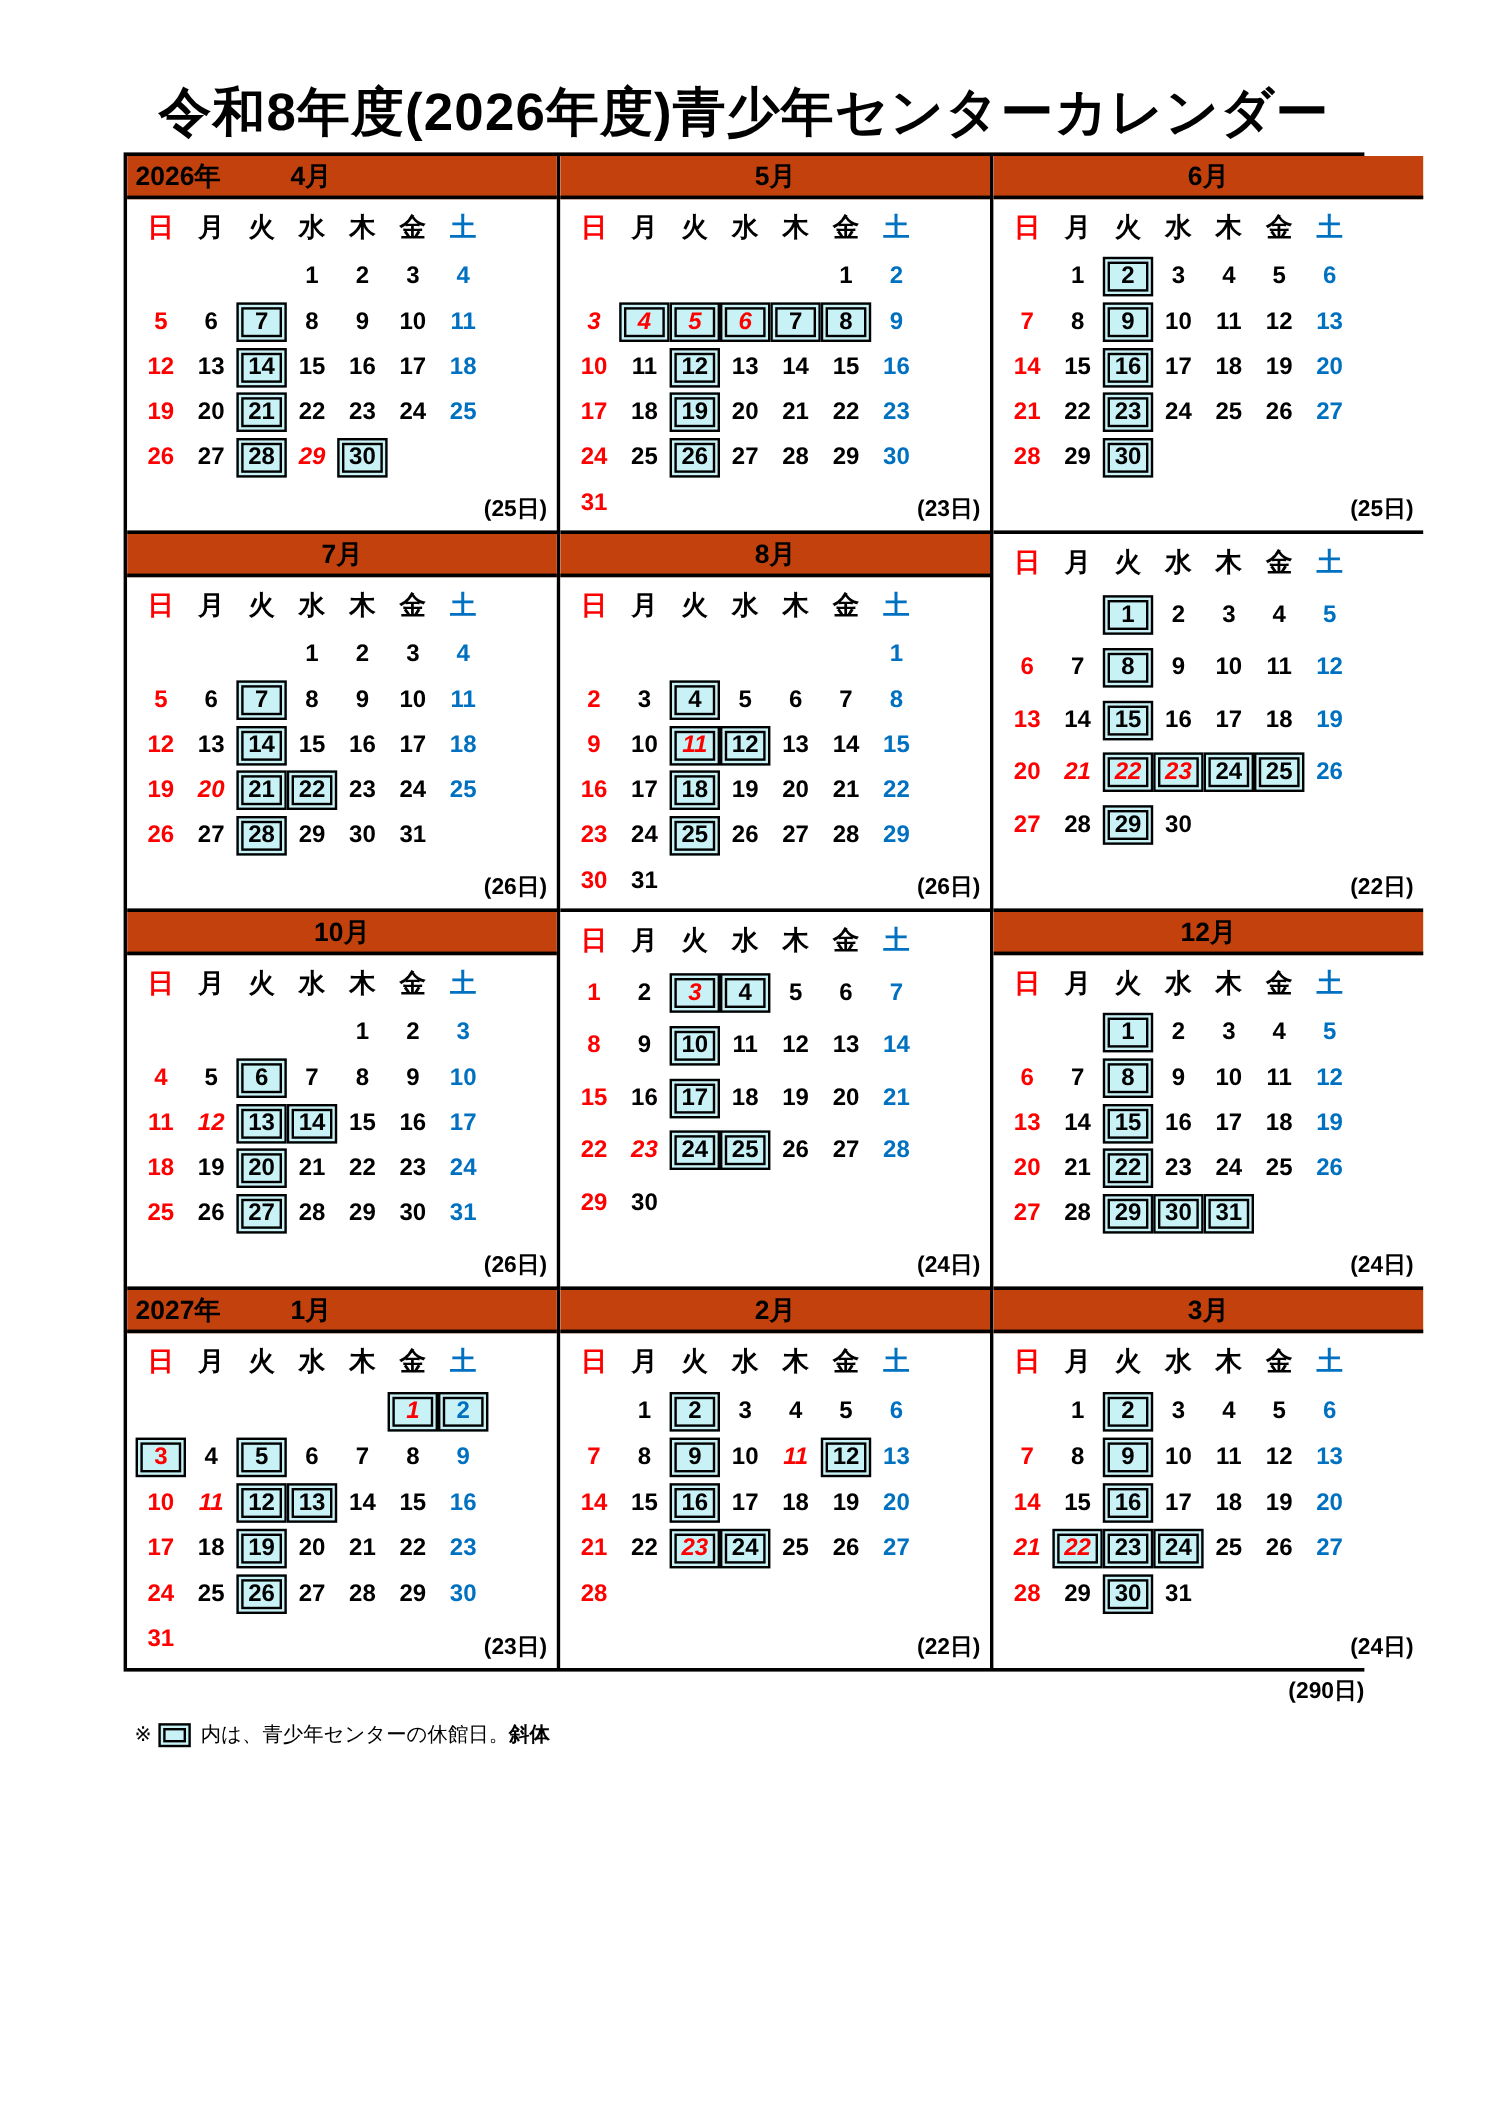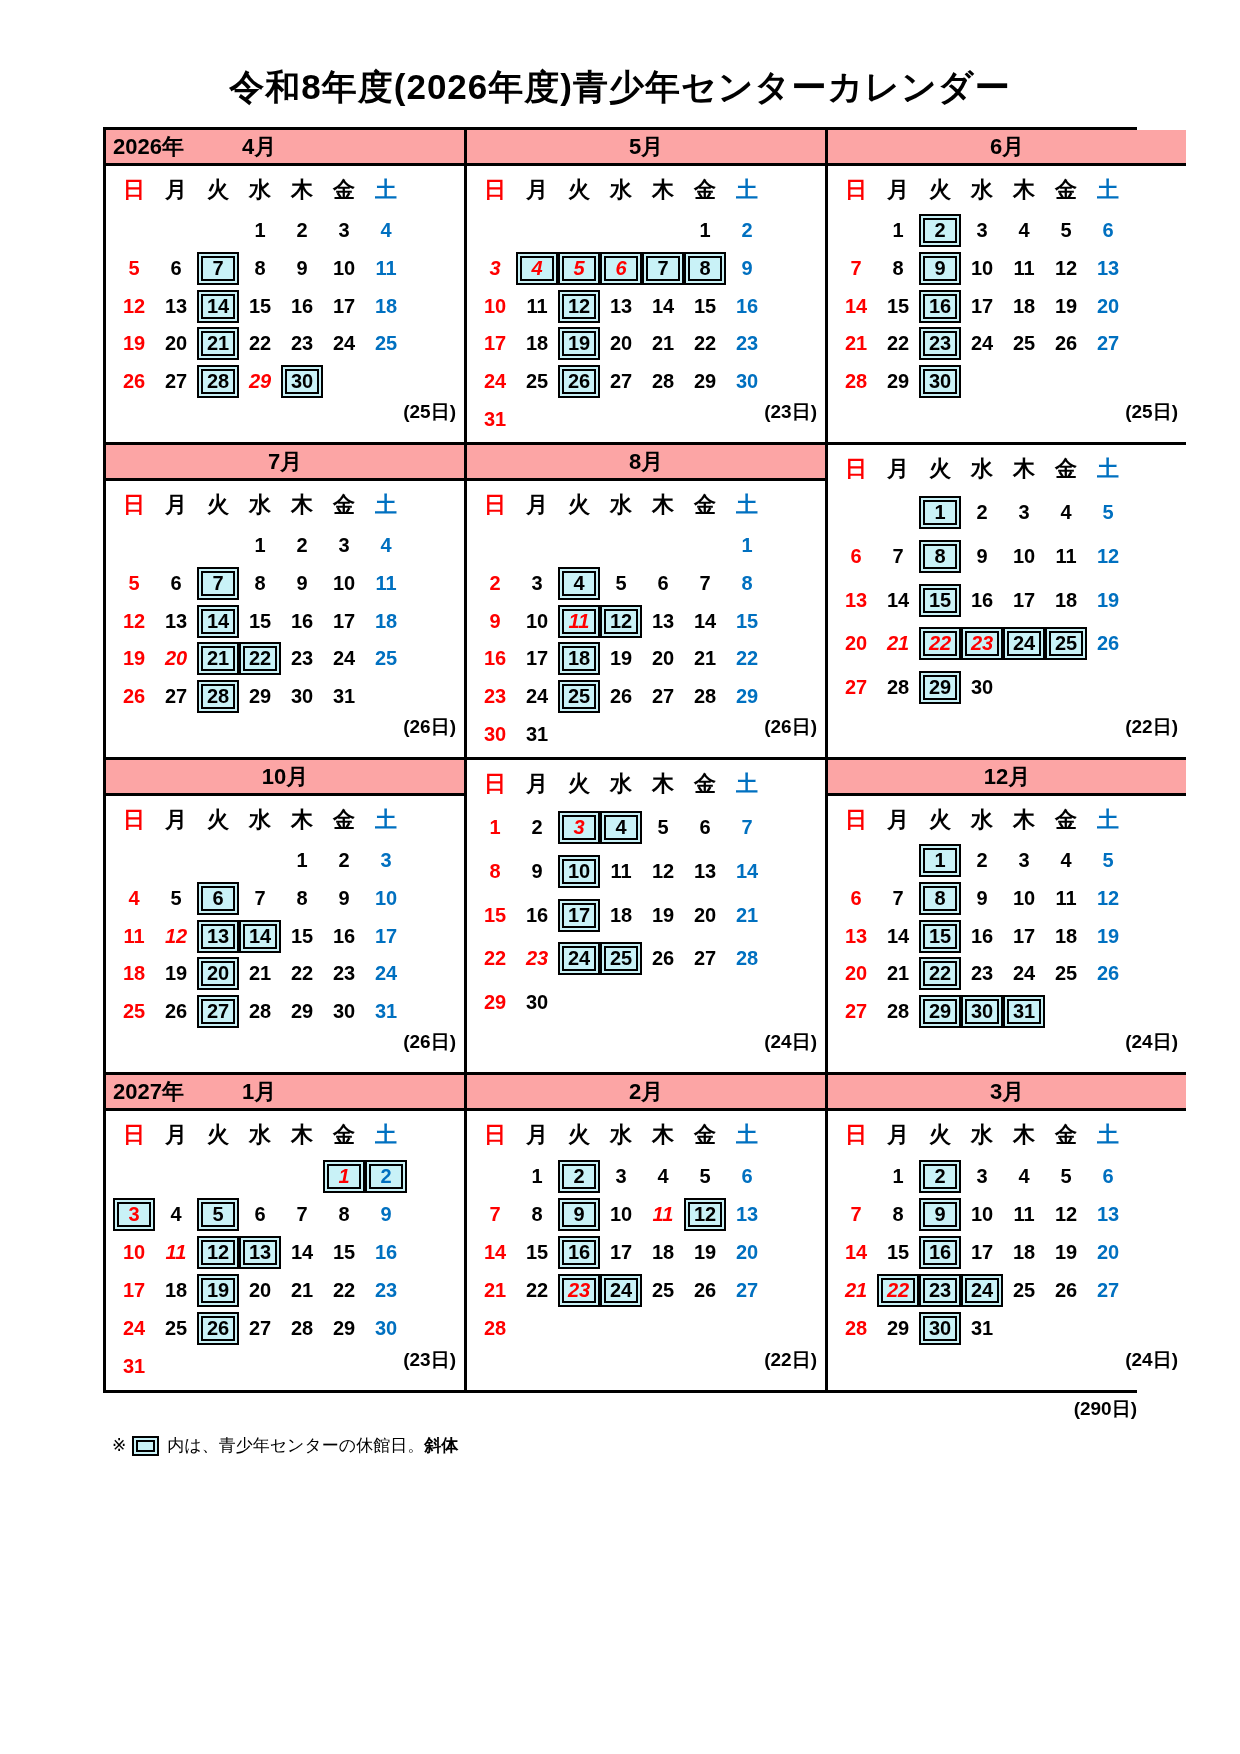--- a/index.html
+++ b/index.html
@@ -3,35 +3,35 @@
 <meta charset="utf-8">
 <style>
   html,body{margin:0;padding:0;background:#fff;}
   .page{
     width:1240px;height:1754px;position:relative;background:#fff;
     font-family:"Liberation Sans","DejaVu Sans",sans-serif;color:#000;
     overflow:hidden;
   }
   .title{
     margin:0;padding-top:64px;height:42px;
-    text-align:center;font-size:35px;font-weight:bold;letter-spacing:1px;
+    text-align:center;font-size:44px;font-weight:bold;letter-spacing:1px;
   }
   .calendar-grid{
     position:absolute;left:103px;top:127px;width:1034px;
     display:grid;grid-template-columns:repeat(3,1fr);grid-auto-rows:315px;
     border:3px solid #000;box-sizing:border-box;
   }
   .month{
     box-sizing:border-box;border-right:3px solid #000;border-bottom:3px solid #000;
     display:flex;flex-direction:column;background:#fff;
   }
   .month:nth-child(3n){border-right:none;}
   .month:nth-child(n+10){border-bottom:none;}
   .month-header{
-    height:36px;box-sizing:border-box;background:#fca5a5;border-bottom:3px solid #000;
+    height:36px;box-sizing:border-box;background:#c2410c;border-bottom:3px solid #000;
     position:relative;font-size:22px;font-weight:bold;line-height:33px;
     text-align:center;
   }
   .month-header .year-label{position:absolute;left:7px;top:0;}
   .month-header .month-name.offset{position:absolute;left:38%;top:0;}
   .month-body{
     flex:1;position:relative;display:flex;flex-direction:column;
     padding:2px 57px 4px 7px;
   }
   .dow-row{height:44px;display:grid;grid-template-columns:repeat(7,1fr);}
@@ -44,21 +44,21 @@
   .daybox{
     box-sizing:border-box;min-width:42px;height:33px;
     display:flex;align-items:center;justify-content:center;
     font-size:20px;font-weight:bold;
   }
   .daybox.closed{background:#c9f2f7;border:6px double #000;}
   .sun{color:#ff0000;}
   .sat{color:#0070c0;}
   .holiday{color:#ff0000;font-style:italic;}
   .open-label{
-    position:absolute;right:8px;bottom:17px;
+    position:absolute;right:8px;bottom:5px;
     font-size:19px;font-weight:bold;text-align:right;
   }
   .total-label{
     position:absolute;left:103px;top:1396px;width:1034px;
     text-align:right;font-size:19px;font-weight:bold;
   }
   .legend{
     position:absolute;left:112px;top:1434px;width:1020px;
     font-size:17px;display:flex;align-items:center;white-space:nowrap;
   }

